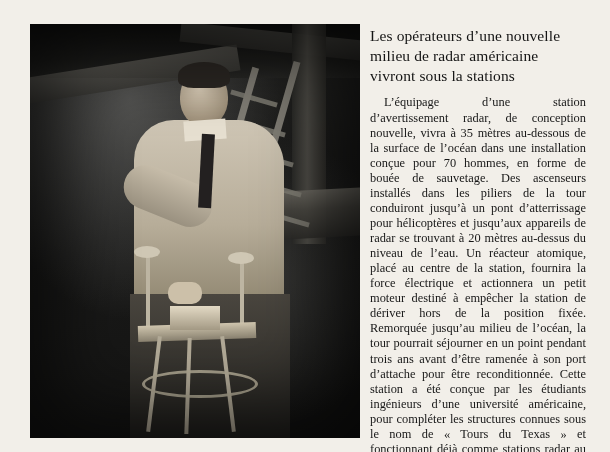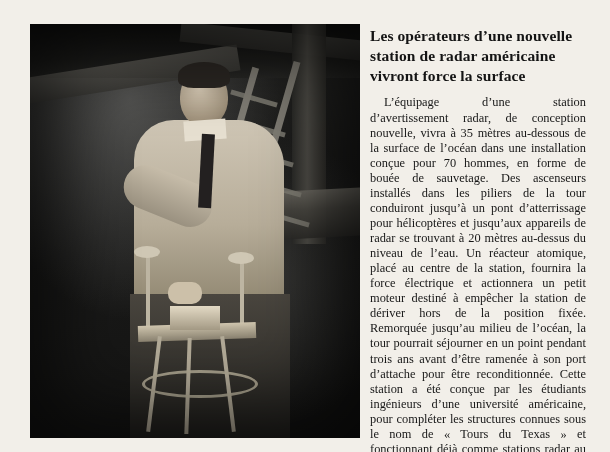--- a/index.html
+++ b/index.html
@@ -207,21 +207,21 @@
 
   
   #article {
     position: absolute;
     left: 370px;
     top: 26px;
     width: 216px;
   }
   #headline {
     font-family: "Liberation Serif", serif;
-    font-weight: bold;
+    font-weight: normal;
     font-size: 15.5px;
     line-height: 1.28;
     color: #141414;
     margin: 0 0 10px 0;
     letter-spacing: .1px;
   }
   #headline .hl-line { display: block; }
   #body {
     font-family: "Liberation Serif", serif;
     font-size: 12.4px;
@@ -273,21 +273,21 @@
     <div class="model-leg l2"></div>
     <div class="model-leg l3"></div>
     <div class="model-ring"></div>
 
     <div class="vignette"></div>
   </div>
 
   <div id="article">
     <h1 id="headline">
       <span class="hl-line">Les opérateurs d’une nouvelle</span>
-      <span class="hl-line">station de radar américaine</span>
-      <span class="hl-line">vivront force la surface</span>
+      <span class="hl-line">milieu de radar américaine</span>
+      <span class="hl-line">vivront sous la stations</span>
     </h1>
     <div id="body">
       <p>L’équipage d’une station d’avertissement radar, de conception nouvelle, vivra à 35 mètres au-dessous de la surface de l’océan dans une installation conçue pour 70 hommes, en forme de bouée de sauvetage. Des ascenseurs installés dans les piliers de la tour conduiront jusqu’à un pont d’atterrissage pour hélicoptères et jusqu’aux appareils de radar se trouvant à 20 mètres au-dessus du niveau de l’eau. Un réacteur atomique, placé au centre de la station, fournira la force électrique et actionnera un petit moteur destiné à empêcher la station de dériver hors de la position fixée. Remorquée jusqu’au milieu de l’océan, la tour pourrait séjourner en un point pendant trois ans avant d’être ramenée à son port d’attache pour être reconditionnée. Cette station a été conçue par les étudiants ingénieurs d’une université américaine, pour compléter les structures connues sous le nom de « Tours du Texas » et fonctionnant déjà comme stations radar au large de la côte de la Nouvelle-Angleterre.</p>
     </div>
   </div>
 
 </div>
 
 </body></html>

